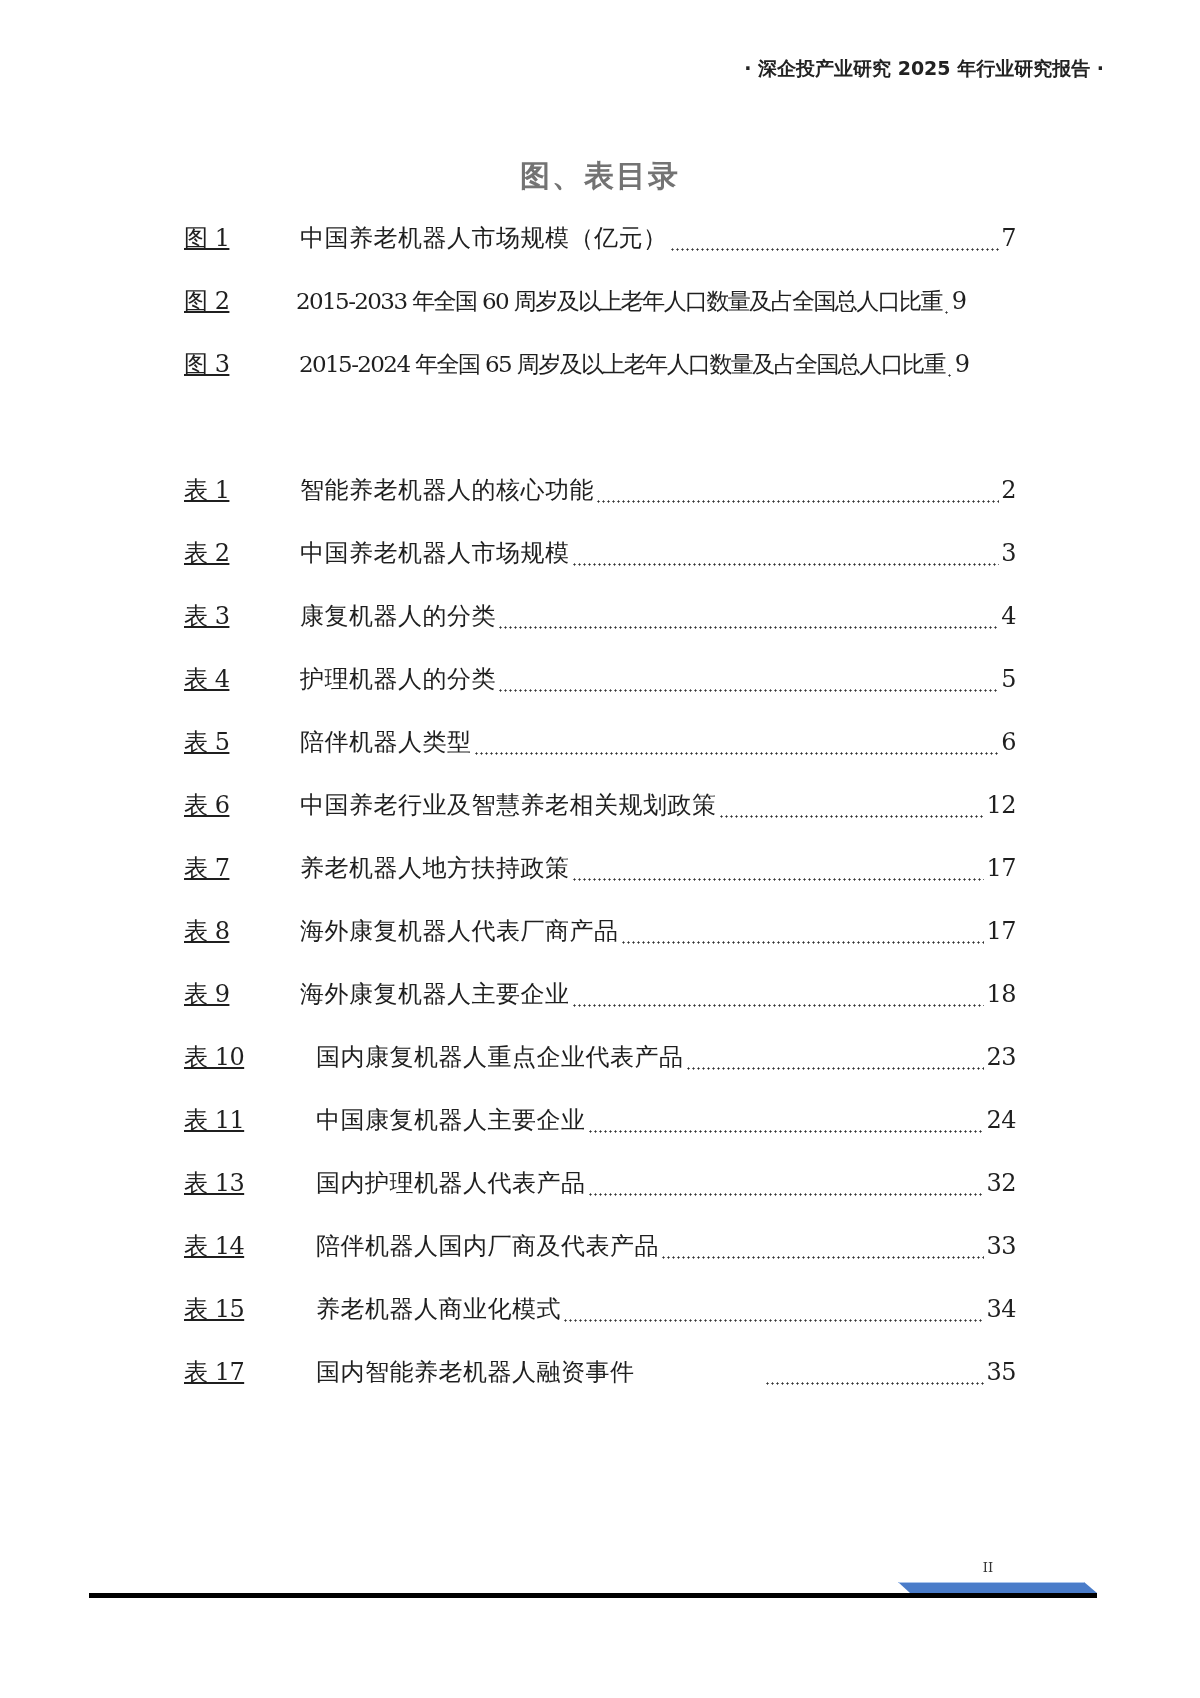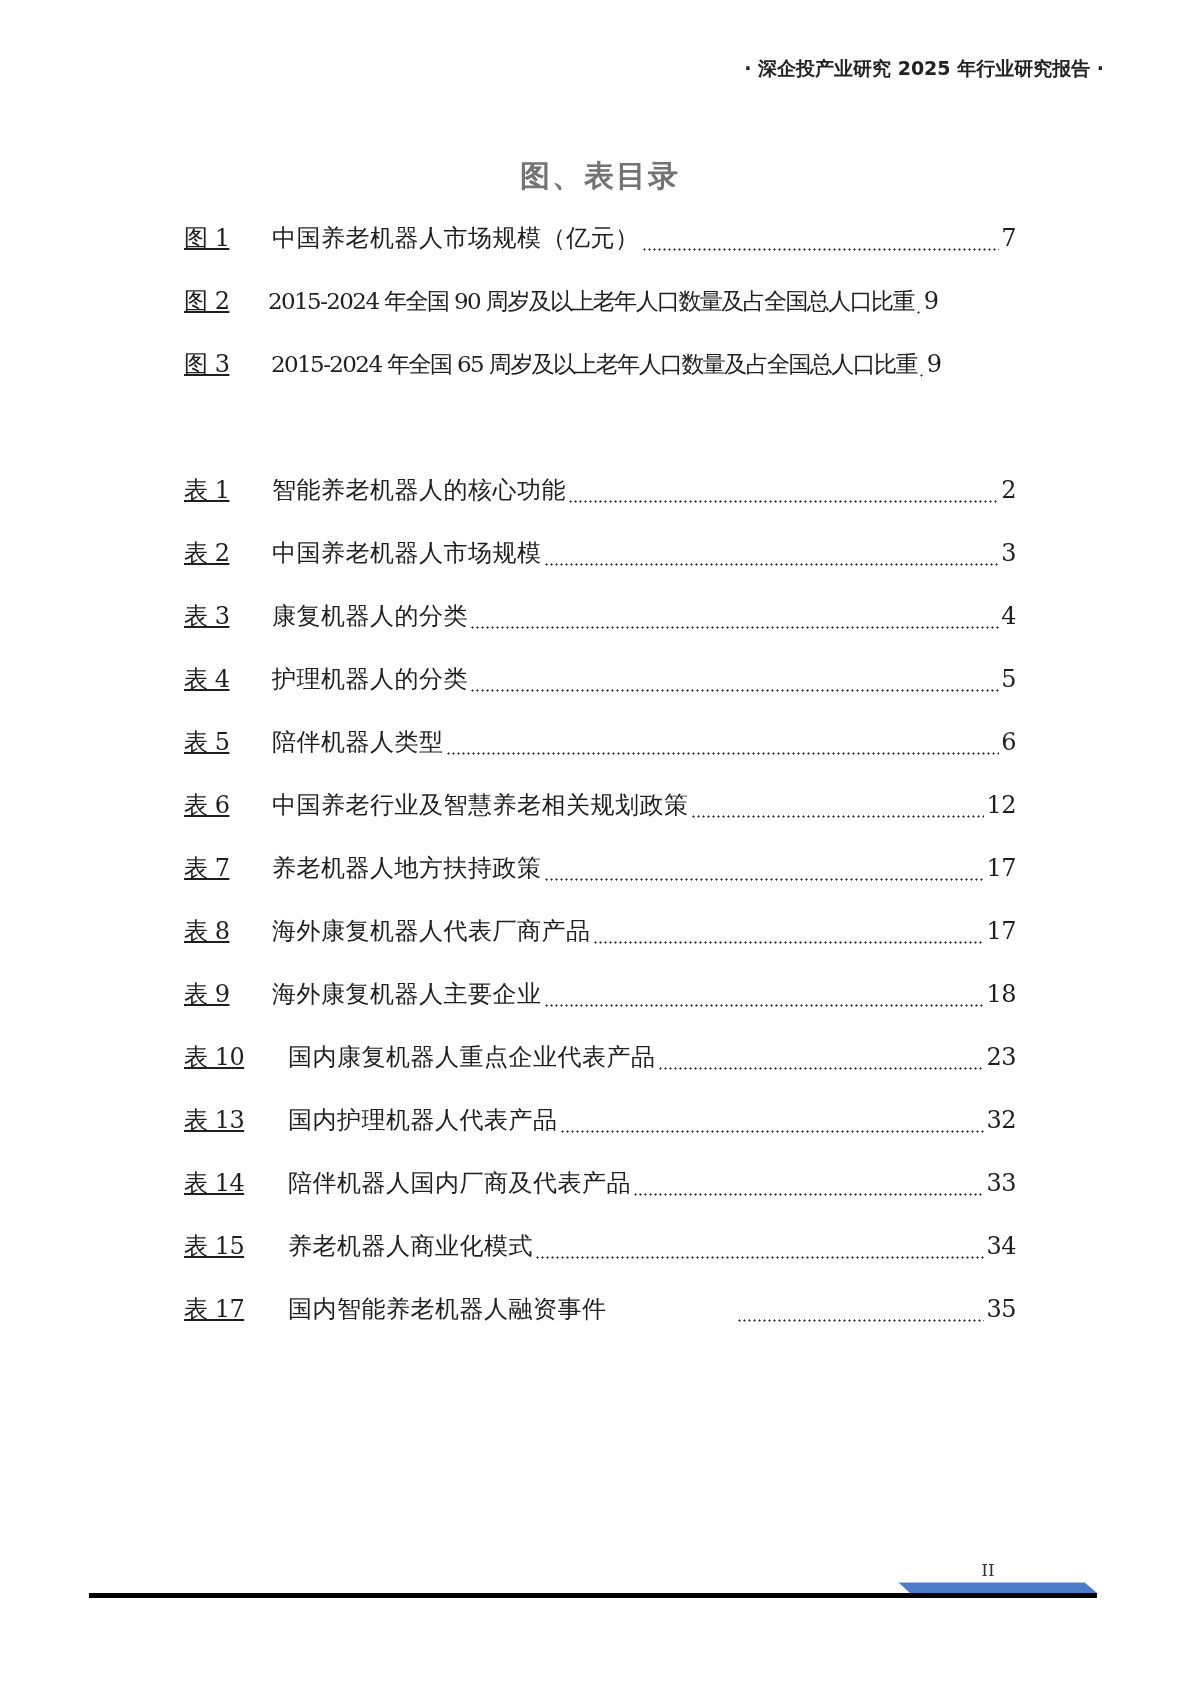--- a/index.html
+++ b/index.html
@@ -15,50 +15,50 @@
     color: #737373; letter-spacing: 2px; }
 
   .toc-list { position: absolute; left: 184px; width: 832px; }
   .toc-list.figures { top: 218px; }
   .toc-list.tables { top: 470px; }
 
   .toc-row { height: 63px; display: flex; align-items: flex-start; font-size: 24px; line-height: 40px;
     color: #1f1f1f; white-space: nowrap; }
   .toc-label { flex: 0 0 auto; width: 88px; letter-spacing: -0.5px; text-decoration: underline; }
   .toc-label.wide { width: 104px; }
-  .toc-text { flex: 0 0 auto; letter-spacing: 0.5px; }
+  .toc-text { flex: 0 0 auto; letter-spacing: 0.5px; margin-left: 28px; }
   .toc-text.condensed { letter-spacing: -1.6px; font-size: 23px; }
   .toc-leader { flex: 1 1 auto; height: 34px; margin: 0 2px;
     background-image: radial-gradient(circle, #333 0.9px, transparent 1.2px);
     background-size: 5px 5px; background-repeat: repeat-x; background-position: 0 100%; }
   .toc-leader.gap { margin-left: 130px; }
   .toc-page { flex: 0 0 auto; text-align: right; letter-spacing: -0.5px; }
 
   .footer-page { position: absolute; top: 1560px; left: 968px; width: 40px; text-align: center;
-    font-family: "DejaVu Serif", "Liberation Serif", serif; font-size: 17px; color: #333; }
+    font-family: "DejaVu Serif", "Liberation Serif", serif; font-size: 13px; color: #333; }
   .footer-tab { position: absolute; top: 1582px; left: 898px; width: 200px; height: 11px; }
   .footer-line { position: absolute; top: 1593px; left: 89px; width: 1008px; height: 5px; background: #000; }
 </style>
 </head>
 <body>
 
 <div class="running-header">· 深企投产业研究 2025 年行业研究报告 ·</div>
 
 <div class="toc-title">图、表目录</div>
 
 <div class="toc-list figures">
   <div class="toc-row">
     <span class="toc-label">图 1</span>
     <span class="toc-text">中国养老机器人市场规模（亿元）</span>
     <span class="toc-leader"></span>
     <span class="toc-page">7</span>
   </div>
   <div class="toc-row">
     <span class="toc-label" style="width:84px">图 2</span>
-    <span class="toc-text condensed">2015-2024 年全国 90 周岁及以上老年人口数量及占全国总人口比重</span>
+    <span class="toc-text condensed">2015-2033 年全国 60 周岁及以上老年人口数量及占全国总人口比重</span>
     <span class="toc-leader" style="flex:0 0 6px"></span>
     <span class="toc-page">9</span>
   </div>
   <div class="toc-row">
     <span class="toc-label" style="width:87px">图 3</span>
     <span class="toc-text condensed">2015-2024 年全国 65 周岁及以上老年人口数量及占全国总人口比重</span>
     <span class="toc-leader" style="flex:0 0 6px"></span>
     <span class="toc-page">9</span>
   </div>
 </div>
@@ -118,20 +118,26 @@
     <span class="toc-leader"></span>
     <span class="toc-page">18</span>
   </div>
   <div class="toc-row">
     <span class="toc-label wide">表 10</span>
     <span class="toc-text">国内康复机器人重点企业代表产品</span>
     <span class="toc-leader"></span>
     <span class="toc-page">23</span>
   </div>
   <div class="toc-row">
+    <span class="toc-label wide">表 11</span>
+    <span class="toc-text">中国康复机器人主要企业</span>
+    <span class="toc-leader"></span>
+    <span class="toc-page">24</span>
+  </div>
+  <div class="toc-row">
     <span class="toc-label wide">表 13</span>
     <span class="toc-text">国内护理机器人代表产品</span>
     <span class="toc-leader"></span>
     <span class="toc-page">32</span>
   </div>
   <div class="toc-row">
     <span class="toc-label wide">表 14</span>
     <span class="toc-text">陪伴机器人国内厂商及代表产品</span>
     <span class="toc-leader"></span>
     <span class="toc-page">33</span>

